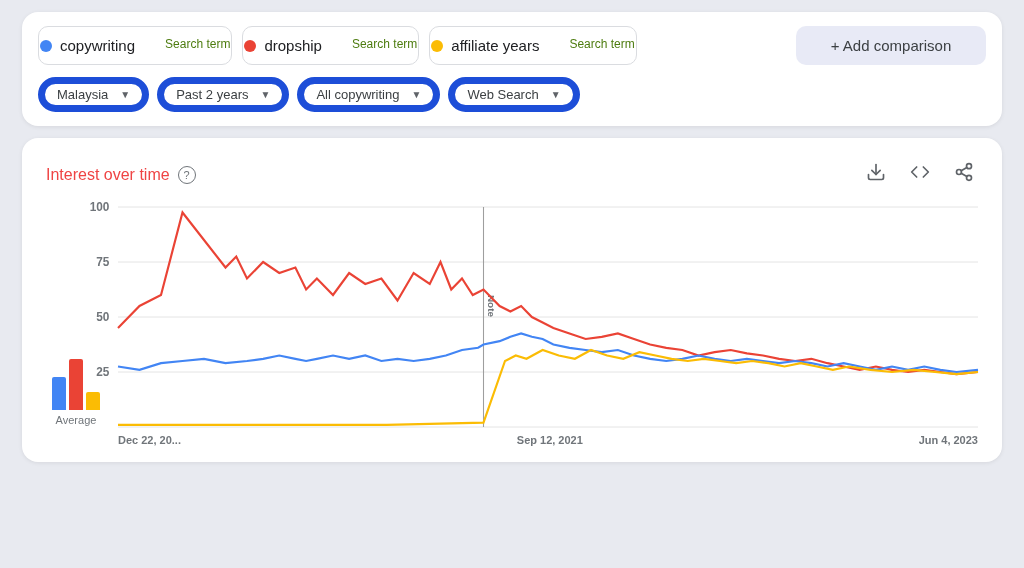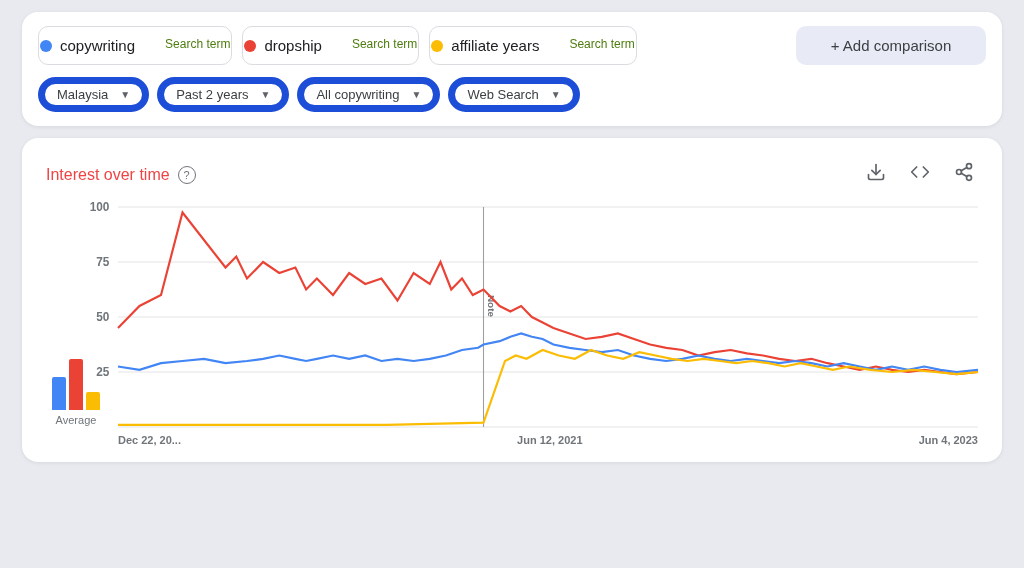--- a/index.html
+++ b/index.html
@@ -467,20 +467,20 @@
               720,150
               740,148
               760,150
               780,152
               800,150
             "></polyline>
         </svg>
 
         <div class="x-axis-labels">
           <span>Dec 22, 20...</span>
-          <span>Jun 12, 2021</span>
+          <span>Sep 12, 2021</span>
           <span>Jun 4, 2023</span>
         </div>
       </div>
     </div>
   </div>
 
 </div>
 
 </body></html>

